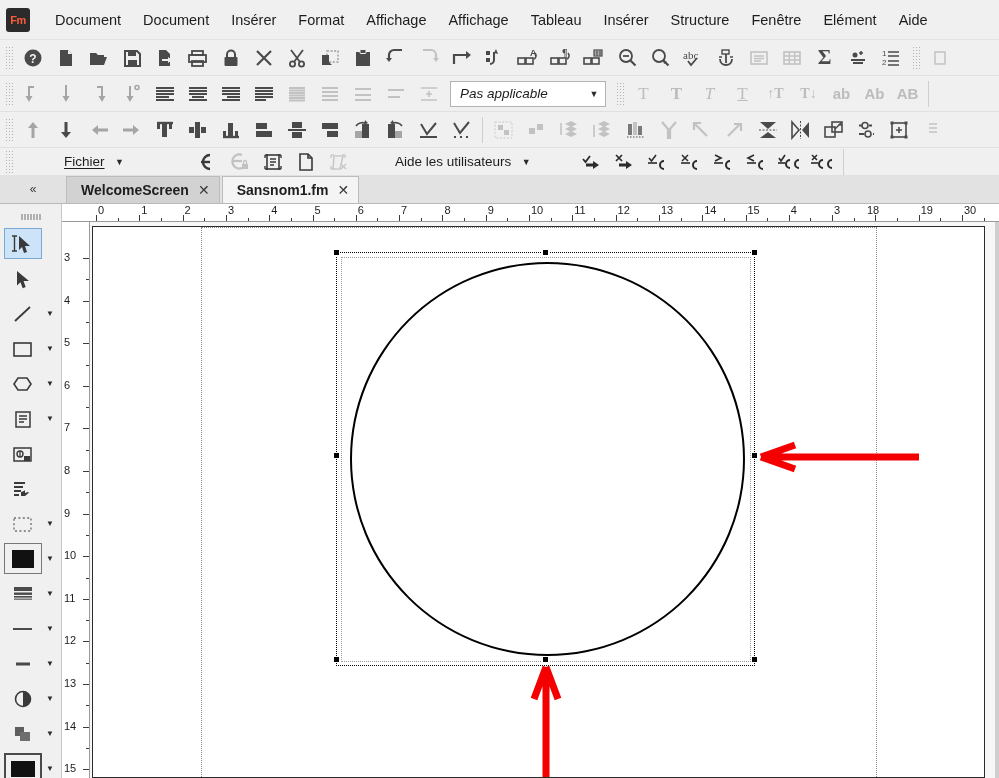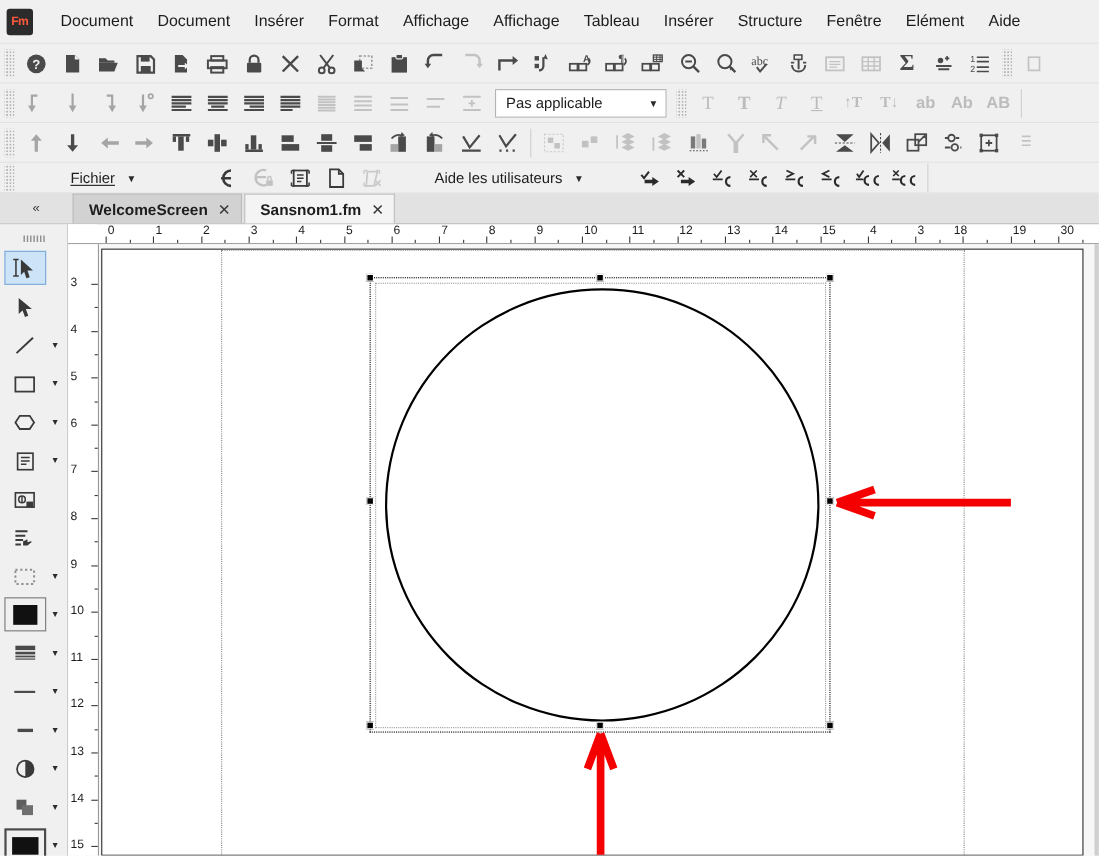--- a/index.html
+++ b/index.html
@@ -77,21 +77,21 @@
     height: 26px;
     border: 1px solid #b4b4b4;
     background: #ffffff;
     display: flex; align-items: center;
     padding: 0 0 0 9px;
     font-size: 13.5px;
     color: #1d1d1d;
     flex: none;
     margin: 0 5px;
   }
-  .combo .cv { flex: 1; white-space: nowrap; overflow: hidden; }
+  .combo .cv { flex: 1; white-space: nowrap; overflow: hidden; font-style: italic; }
   .combo .carrow {
     width: 22px; text-align: center; font-size: 9px; color: #2b2b2b;
   }
   .flatcombo {
     height: 28px; display: flex; align-items: center;
     font-size: 13.5px; color: #1d1d1d; flex: none;
   }
   .flatcombo .cv { white-space: nowrap; }
   .flatcombo .carrow { width: 30px; text-align: center; font-size: 9px; color: #2b2b2b; }
 

